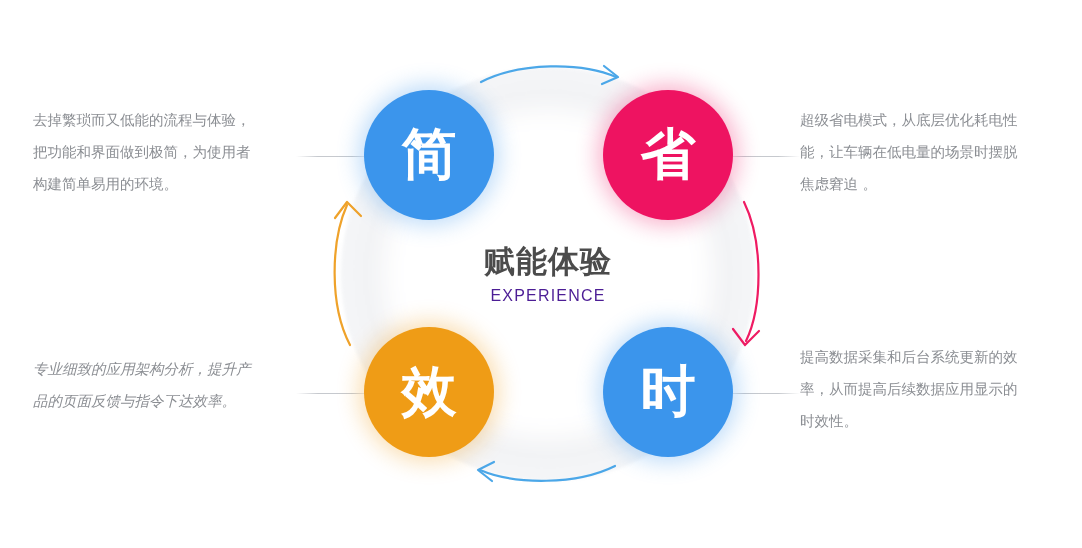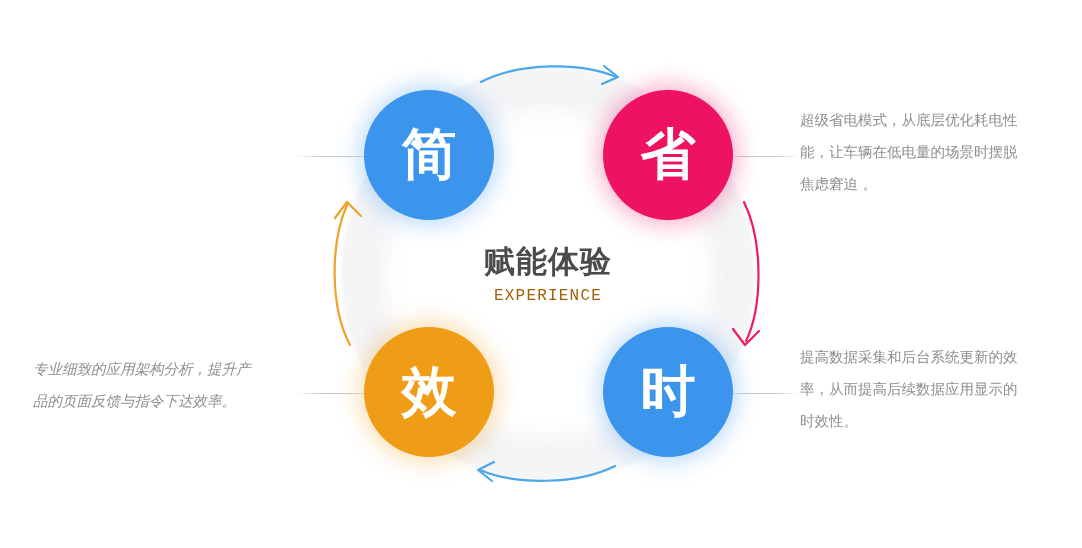--- a/index.html
+++ b/index.html
@@ -94,23 +94,23 @@
     font-size: 31px;
     font-weight: 700;
     color: #4b4b4b;
     letter-spacing: 1px;
     line-height: 1.1;
     font-family: "DejaVu Sans", "Liberation Sans", sans-serif;
   }
   .center .en {
     margin-top: 9px;
     font-size: 16px;
-    color: #a16207;
+    color: #4c1d95;
     letter-spacing: 1.2px;
-    font-family: Liberation Mono, monospace;
+    font-family: Liberation Sans, sans-serif;
   }
 
   
   .arrows {
     position: absolute;
     left: 0; top: 0;
     width: 1082px; height: 548px;
     pointer-events: none;
   }
 
@@ -175,20 +175,23 @@
   </div>
   <div class="node node-shi">
     <span>时</span>
   </div>
 
   <div class="center">
     <div class="cn">赋能体验</div>
     <div class="en">EXPERIENCE</div>
   </div>
 
+  <div class="para para-tl">去掉繁琐而又低能的流程与体验，
+把功能和界面做到极简，为使用者
+构建简单易用的环境。</div>
   <div class="para para-bl">专业细致的应用架构分析，提升产
 品的页面反馈与指令下达效率。</div>
   <div class="para para-br">提高数据采集和后台系统更新的效
 率，从而提高后续数据应用显示的
 时效性。</div>
   <div class="para para-tr">超级省电模式，从底层优化耗电性
 能，让车辆在低电量的场景时摆脱
 焦虑窘迫 。</div>
 
 </div>

